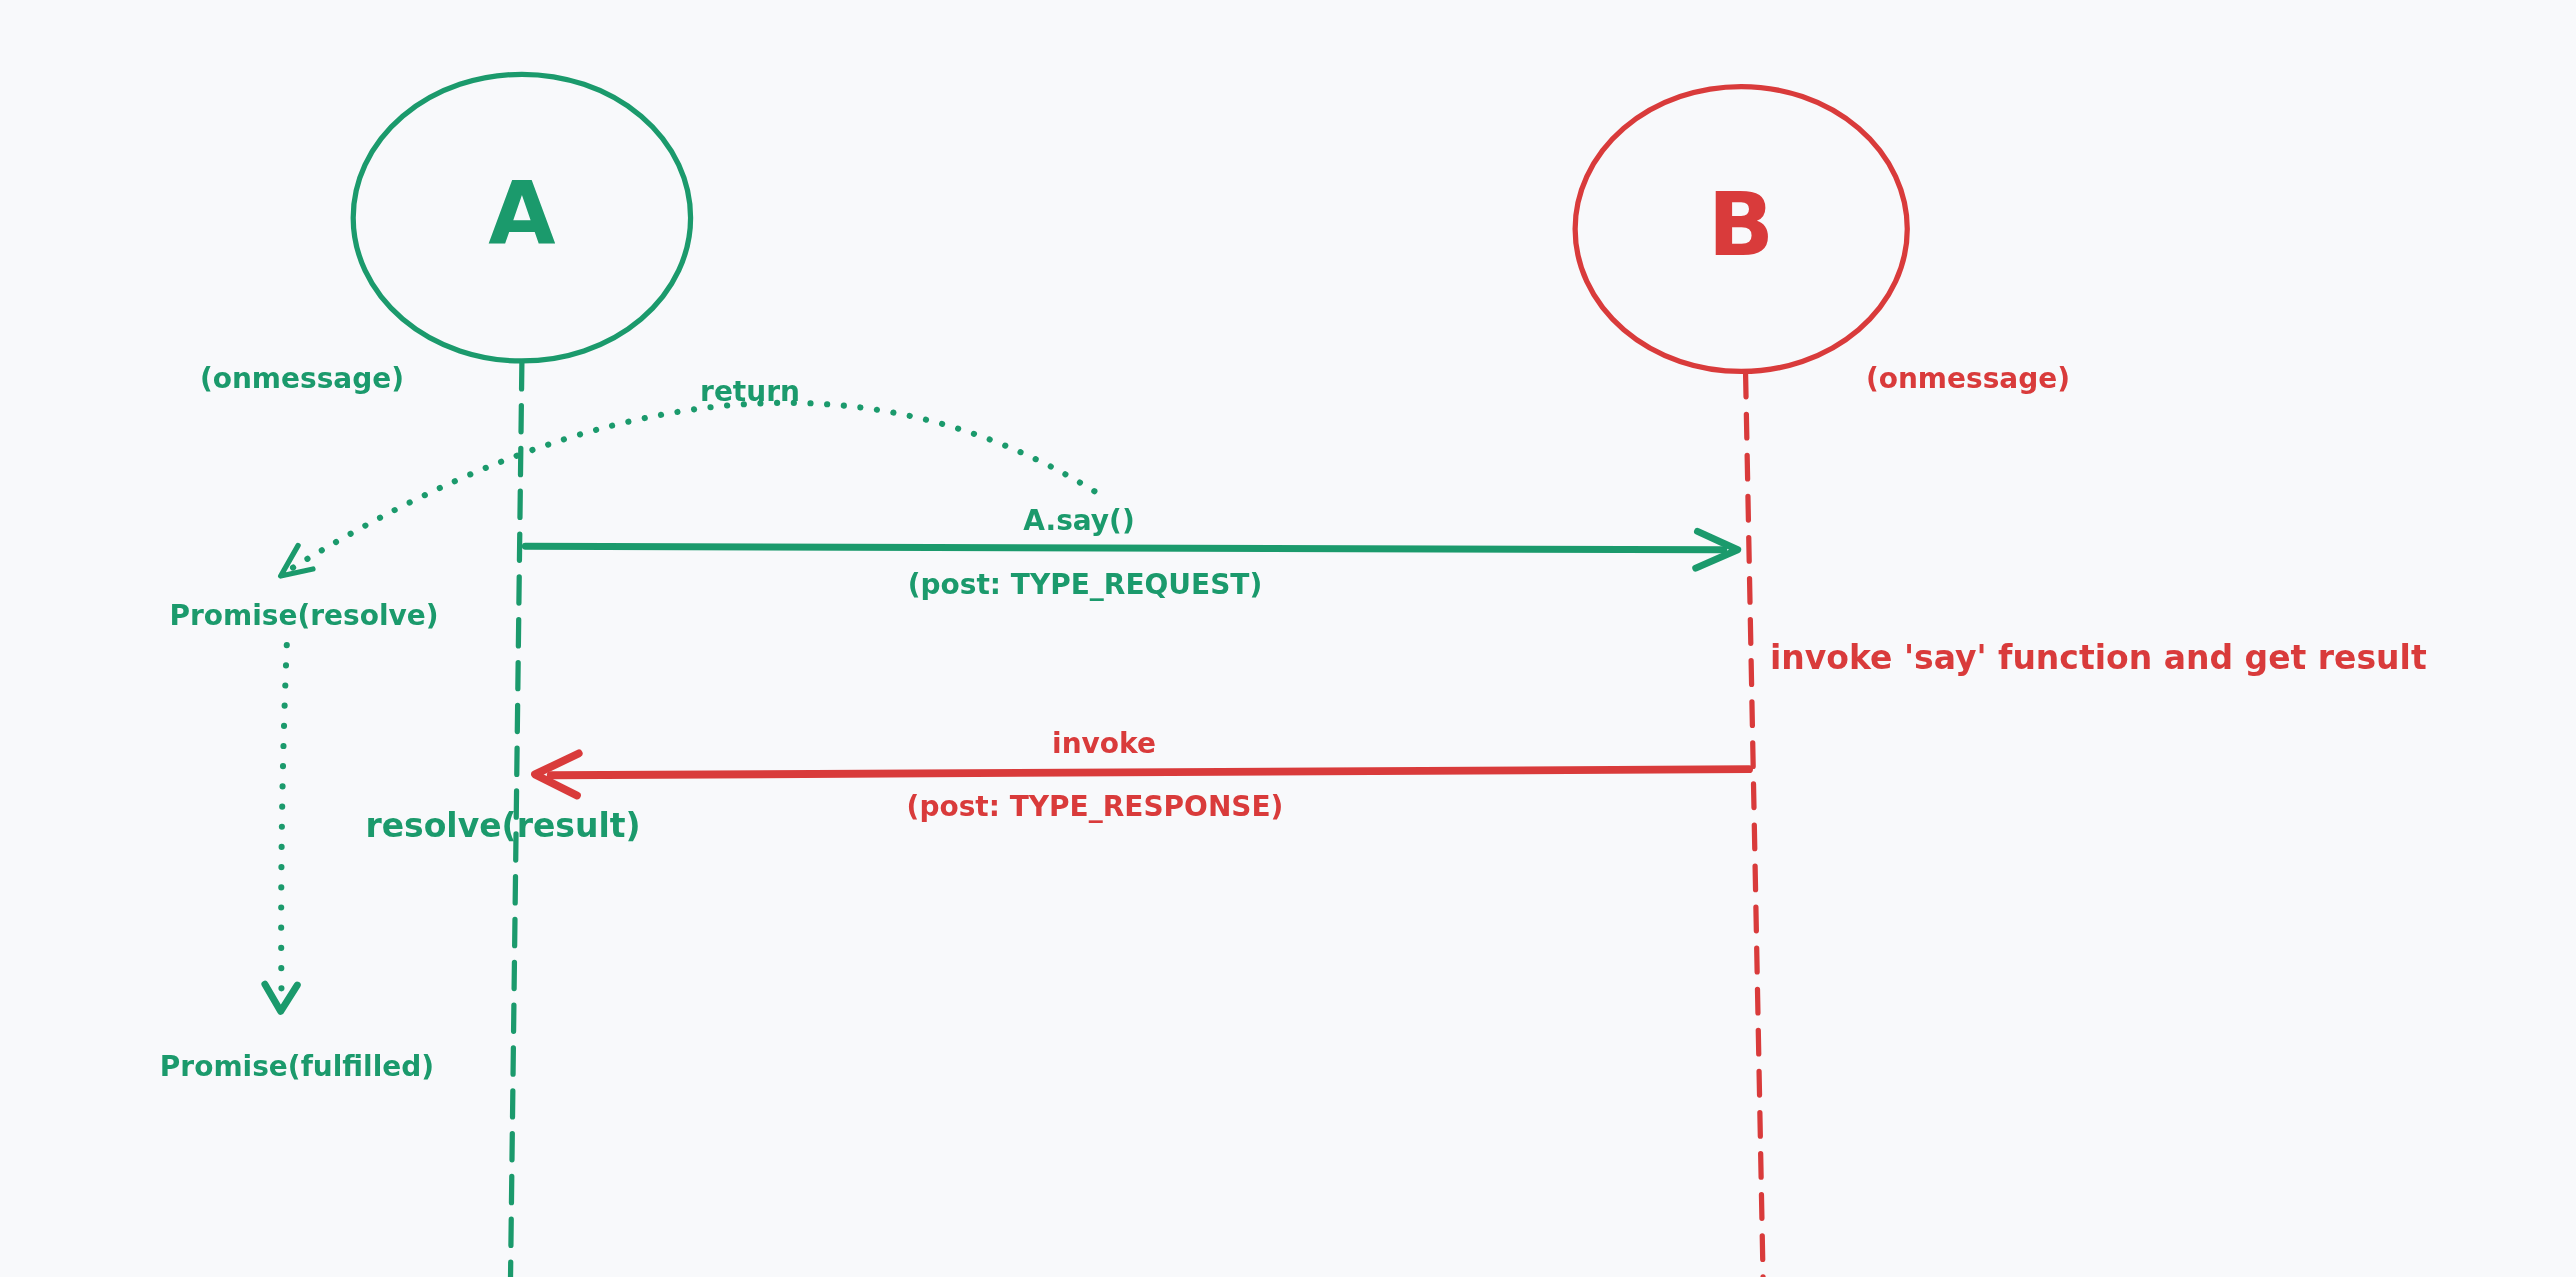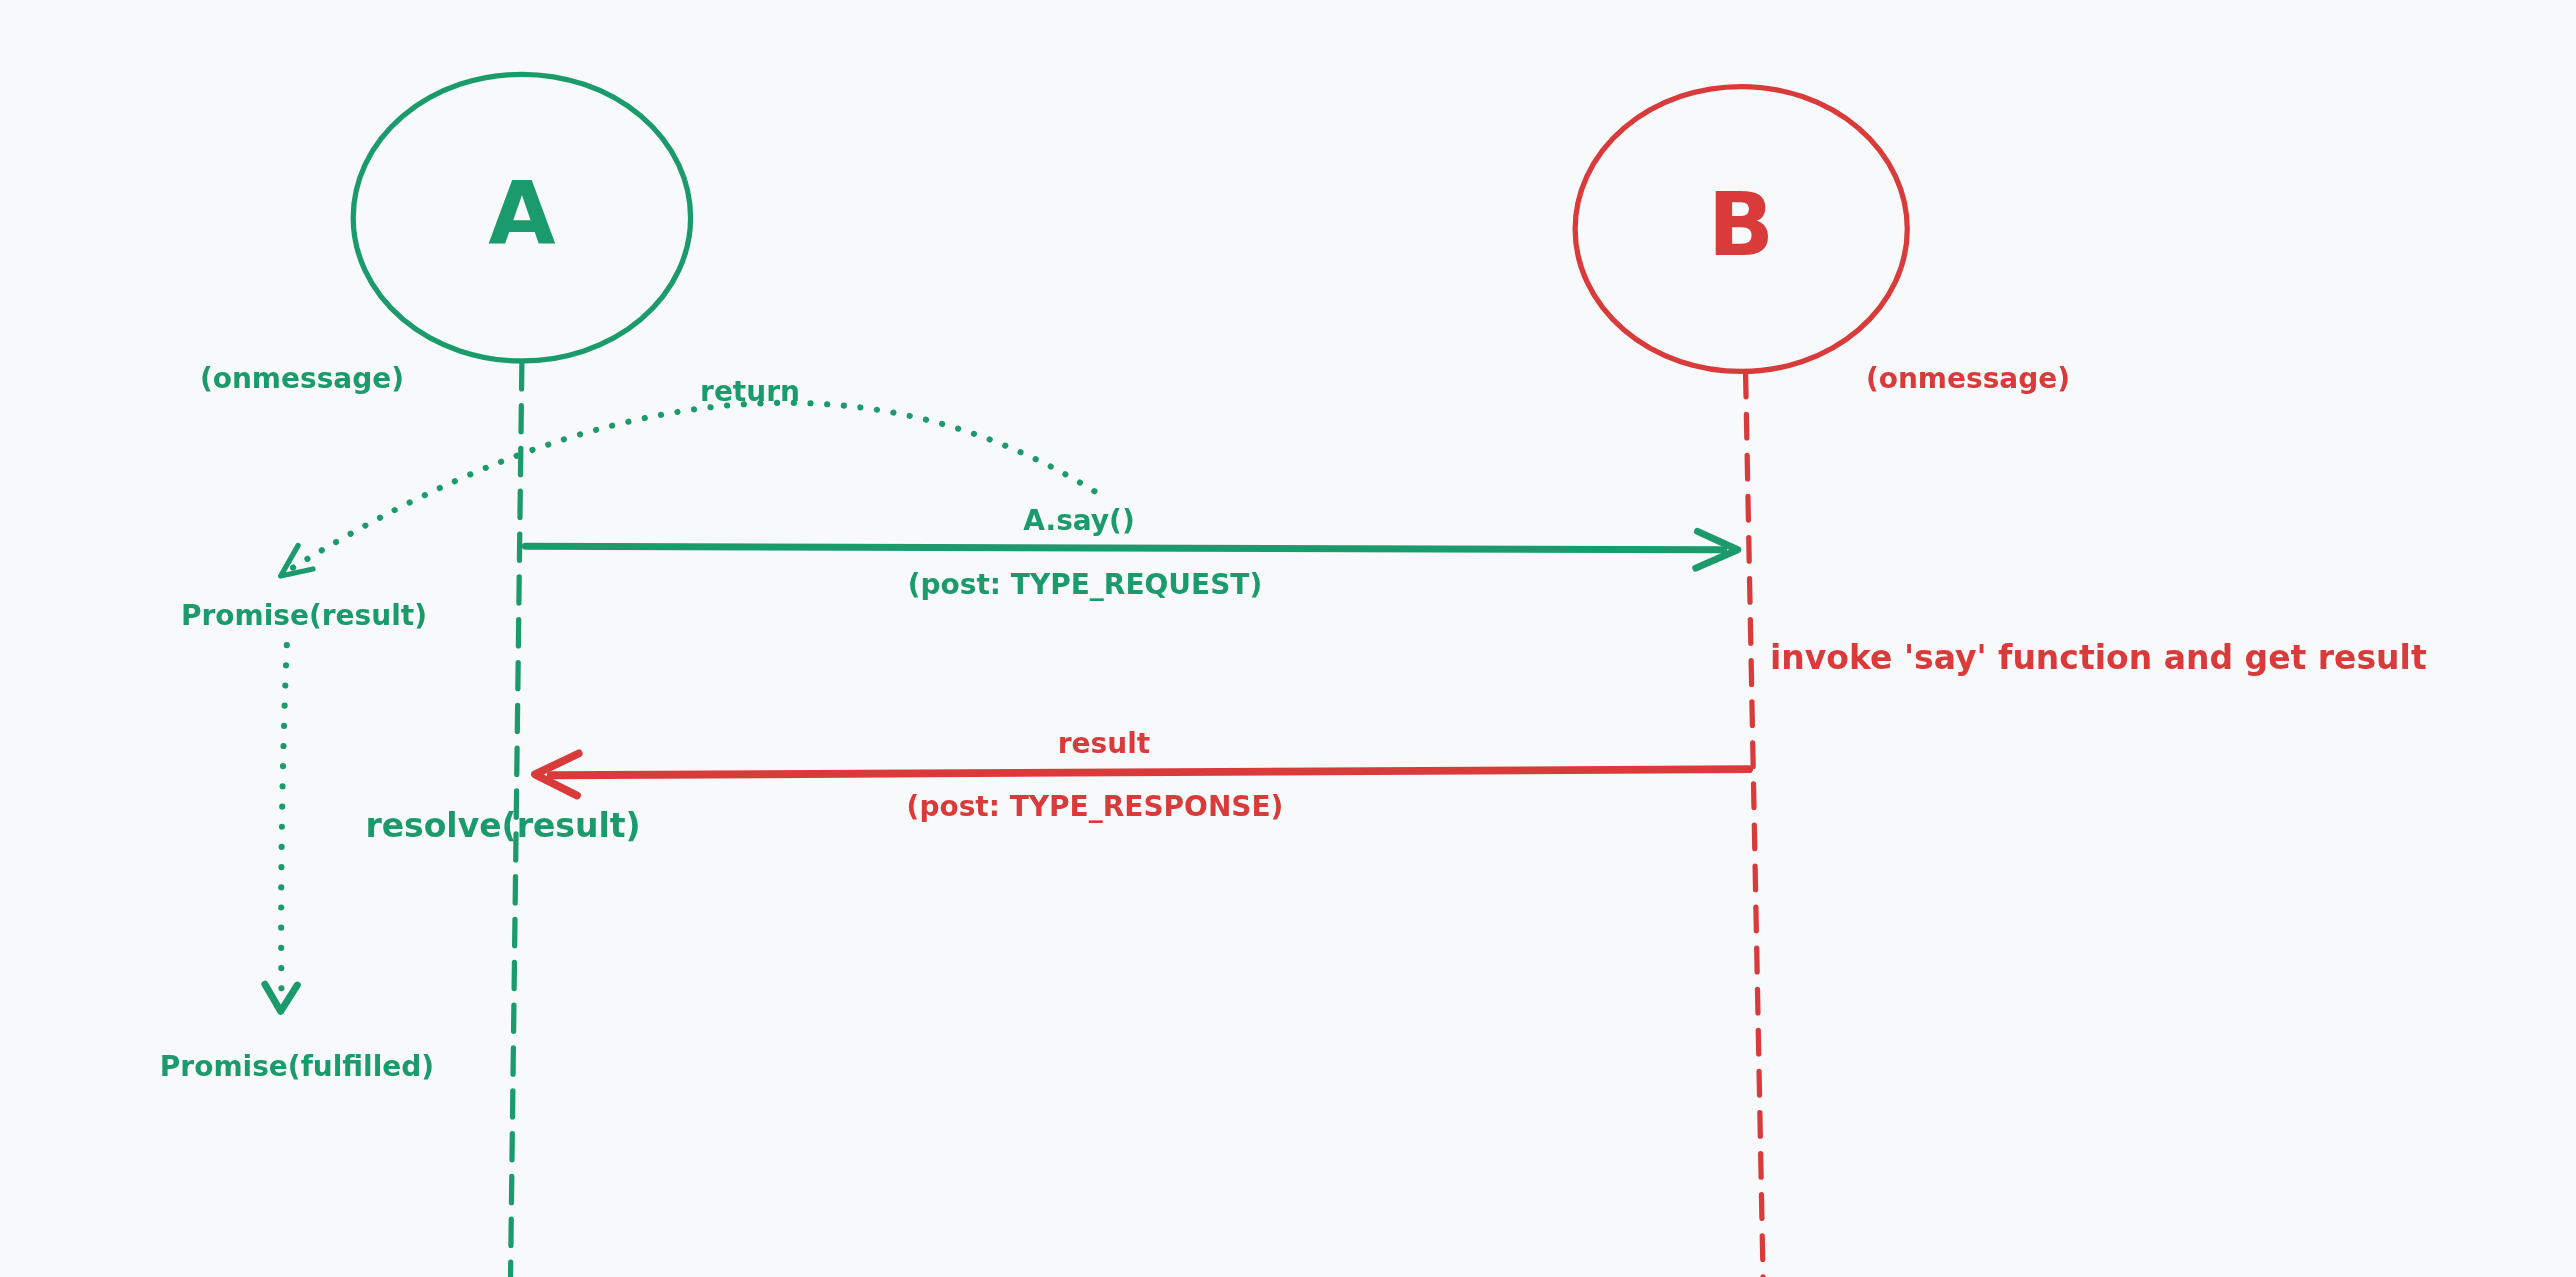--- a/index.html
+++ b/index.html
@@ -92,23 +92,23 @@
   <div class="lbl green f40" style="left:302px;top:378px;">(onmessage)</div>
   <div class="lbl red f40" style="left:1968px;top:378px;">(onmessage)</div>
 
   <div class="lbl green f40" style="left:750px;top:391px;">return</div>
 
   <div class="lbl green f40" style="left:1079px;top:520px;">A.say()</div>
   <div class="lbl green f40" style="left:1085px;top:584px;">(post: TYPE_REQUEST)</div>
 
   <div class="lbl red f38 left-anchor" style="left:1770px;top:657px;">invoke 'say' function and get result</div>
 
-  <div class="lbl red f40" style="left:1104px;top:743px;">result</div>
+  <div class="lbl red f40" style="left:1104px;top:743px;">invoke</div>
   <div class="lbl red f40" style="left:1095px;top:806px;">(post: TYPE_RESPONSE)</div>
 
   <div class="lbl green f38" style="left:503px;top:825px;">resolve(result)</div>
 
-  <div class="lbl green f40" style="left:304px;top:615px;">Promise(result)</div>
+  <div class="lbl green f40" style="left:304px;top:615px;">Promise(resolve)</div>
   <div class="lbl green f40" style="left:297px;top:1066px;text-align:right;">Promise(fulfilled)</div>
 
 
 </div>
 
 
 </body></html>

